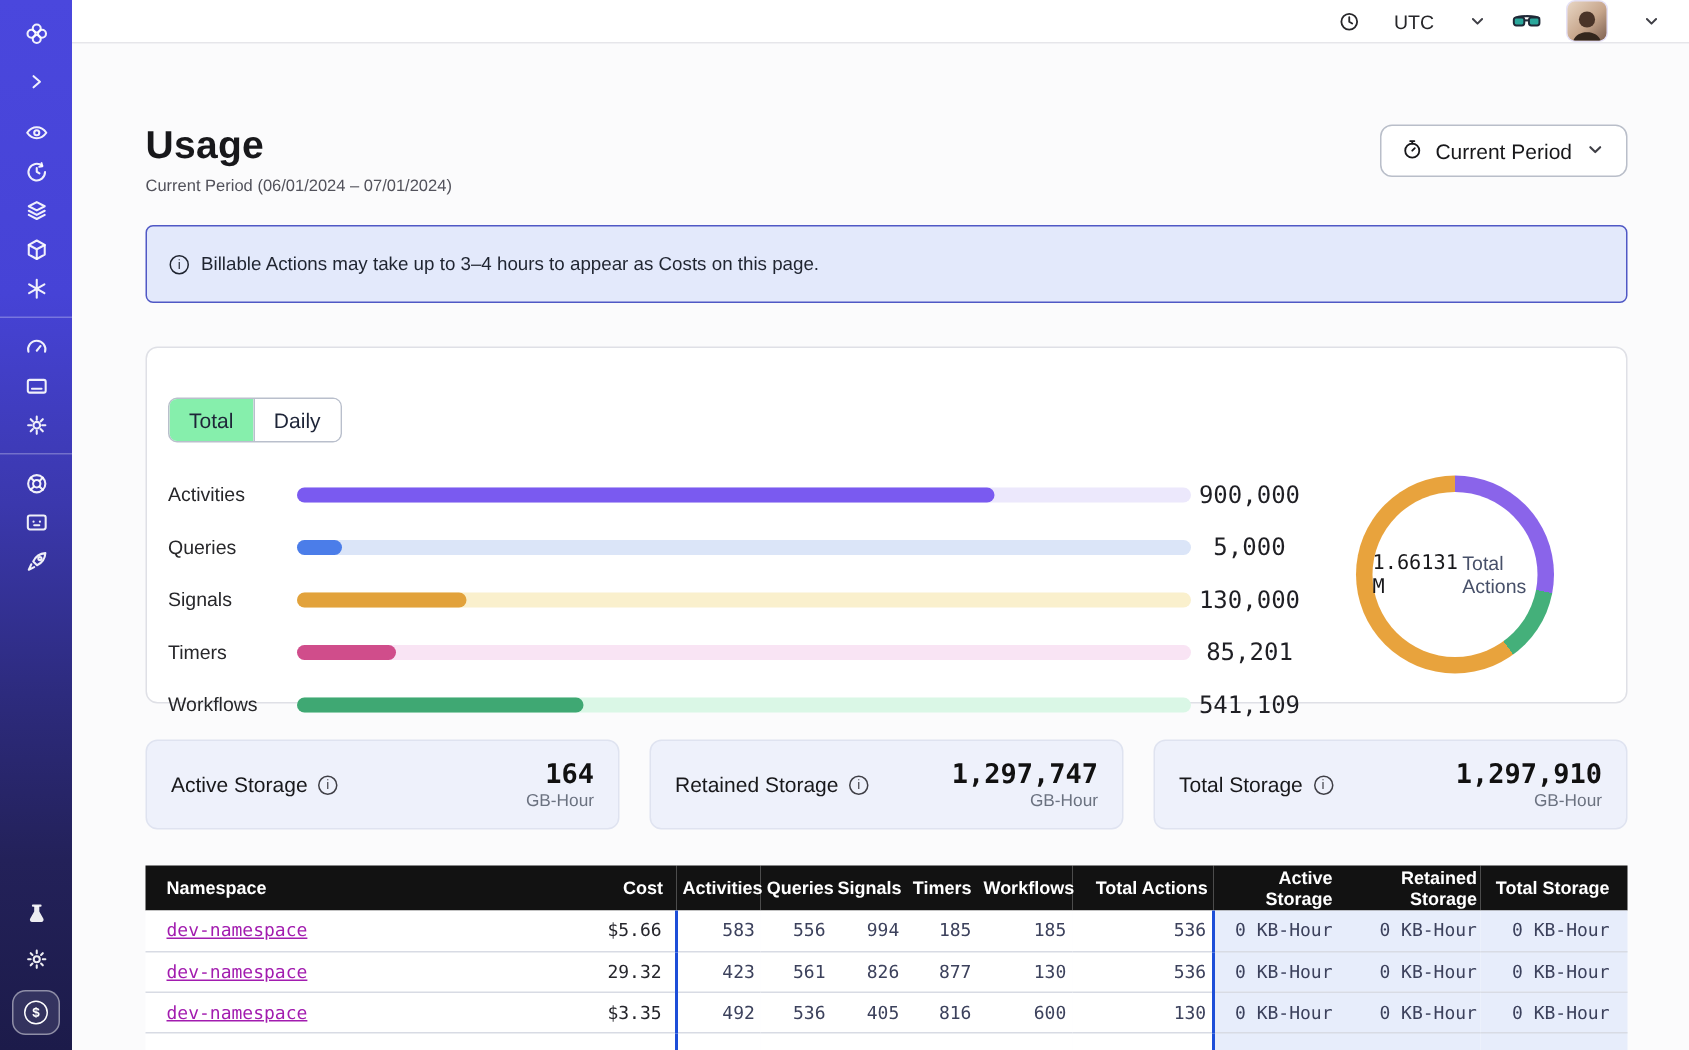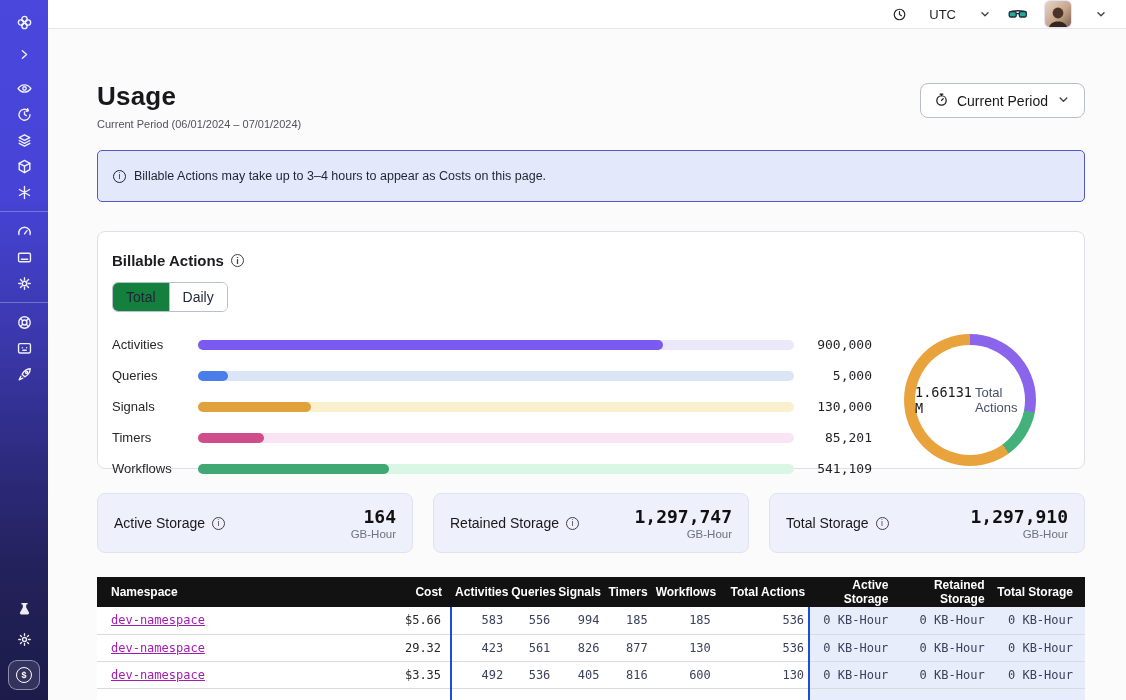--- a/index.html
+++ b/index.html
@@ -46,30 +46,30 @@
     display:inline-flex; align-items:center; justify-content:center; font-size:9px; font-style:normal; }
   .info-i::after { content:"i"; }
 
   .card { background:#fff; border:1px solid #dfe0e6; border-radius:8px; }
   .billable { margin-top:29px; padding:20px 16px 22px 14px; height:238px; }
   .billable-title { display:flex; align-items:center; gap:7px; font-size:15px; font-weight:600; color:#1b1b20; }
   .billable-title .info-i { color:#3f3f46; }
   .seg-ctrl { display:inline-flex; margin-top:13px; border:1px solid #b9bfcc; border-radius:6px; overflow:hidden; background:#fff; }
   .tab { font-family:inherit; font-size:14px; color:#1e2538; background:#fff; border:none; padding:6px 13px; cursor:pointer; }
   .tab + .tab { border-left:1px solid #b9bfcc; }
-  .tab.selected { background:#15803d; }
+  .tab.selected { background:#86efac; }
 
   .chart-row { display:flex; align-items:flex-start; margin-top:22px; }
   .bars { flex:1; display:flex; flex-direction:column; gap:16px; padding-top:3px; }
   .bar-row { display:flex; align-items:center; }
   .bar-label { width:86px; font-size:13px; color:#27272a; flex:0 0 86px; }
   .bar-track { flex:1; height:10px; border-radius:6px; position:relative; }
   .bar-fill { position:absolute; left:0; top:0; height:10px; border-radius:6px; }
-  .bar-value { width:78px; flex:0 0 78px; text-align:right; font-family:"DejaVu Sans Mono", monospace;
-    font-size:13px; color:#1f1f24; }
+  .bar-value { width:78px; flex:0 0 78px; text-align:center; font-family:"DejaVu Sans Mono", monospace;
+    font-size:16px; color:#1f1f24; }
 
   .donut-wrap { width:196px; flex:0 0 196px; display:flex; justify-content:center; }
   .donut { width:132px; height:132px; border-radius:50%; position:relative; }
   .donut-hole { position:absolute; inset:11px; background:#fff; border-radius:50%;
     display:flex; flex-direction:row; align-items:center; justify-content:center; gap:3px; }
   .donut-total { font-family:"DejaVu Sans Mono", monospace; font-size:13.5px; color:#18181b; }
   .donut-label { font-size:13px; color:#475069; }
 
   .storage-row { display:flex; gap:20px; margin-top:24px; }
   .storage-card { flex:1; background:#eef1fb; border:1px solid #dfe3f0; border-radius:8px; height:60px;
@@ -269,24 +269,20 @@
           </span>
         </button>
       </div>
 
       <div class="banner">
         <span class="info-i"></span>
         <span>Billable Actions may take up to 3–4 hours to appear as Costs on this page.</span>
       </div>
 
       <section class="card billable">
-        <div class="billable-title">
-          <span>Billable Actions</span>
-          <span class="info-i"></span>
-        </div>
         <div class="seg-ctrl">
             <button class="tab selected">Total</button>
             <button class="tab">Daily</button>
           </div>
         <div class="chart-row">
           <div class="bars">
               <div class="bar-row">
                 <span class="bar-label">Activities</span>
                 <span class="bar-track" style="background: rgb(236, 232, 252);">
                   <span class="bar-fill" style="background: rgb(122, 90, 240); width: 78%;"></span>

